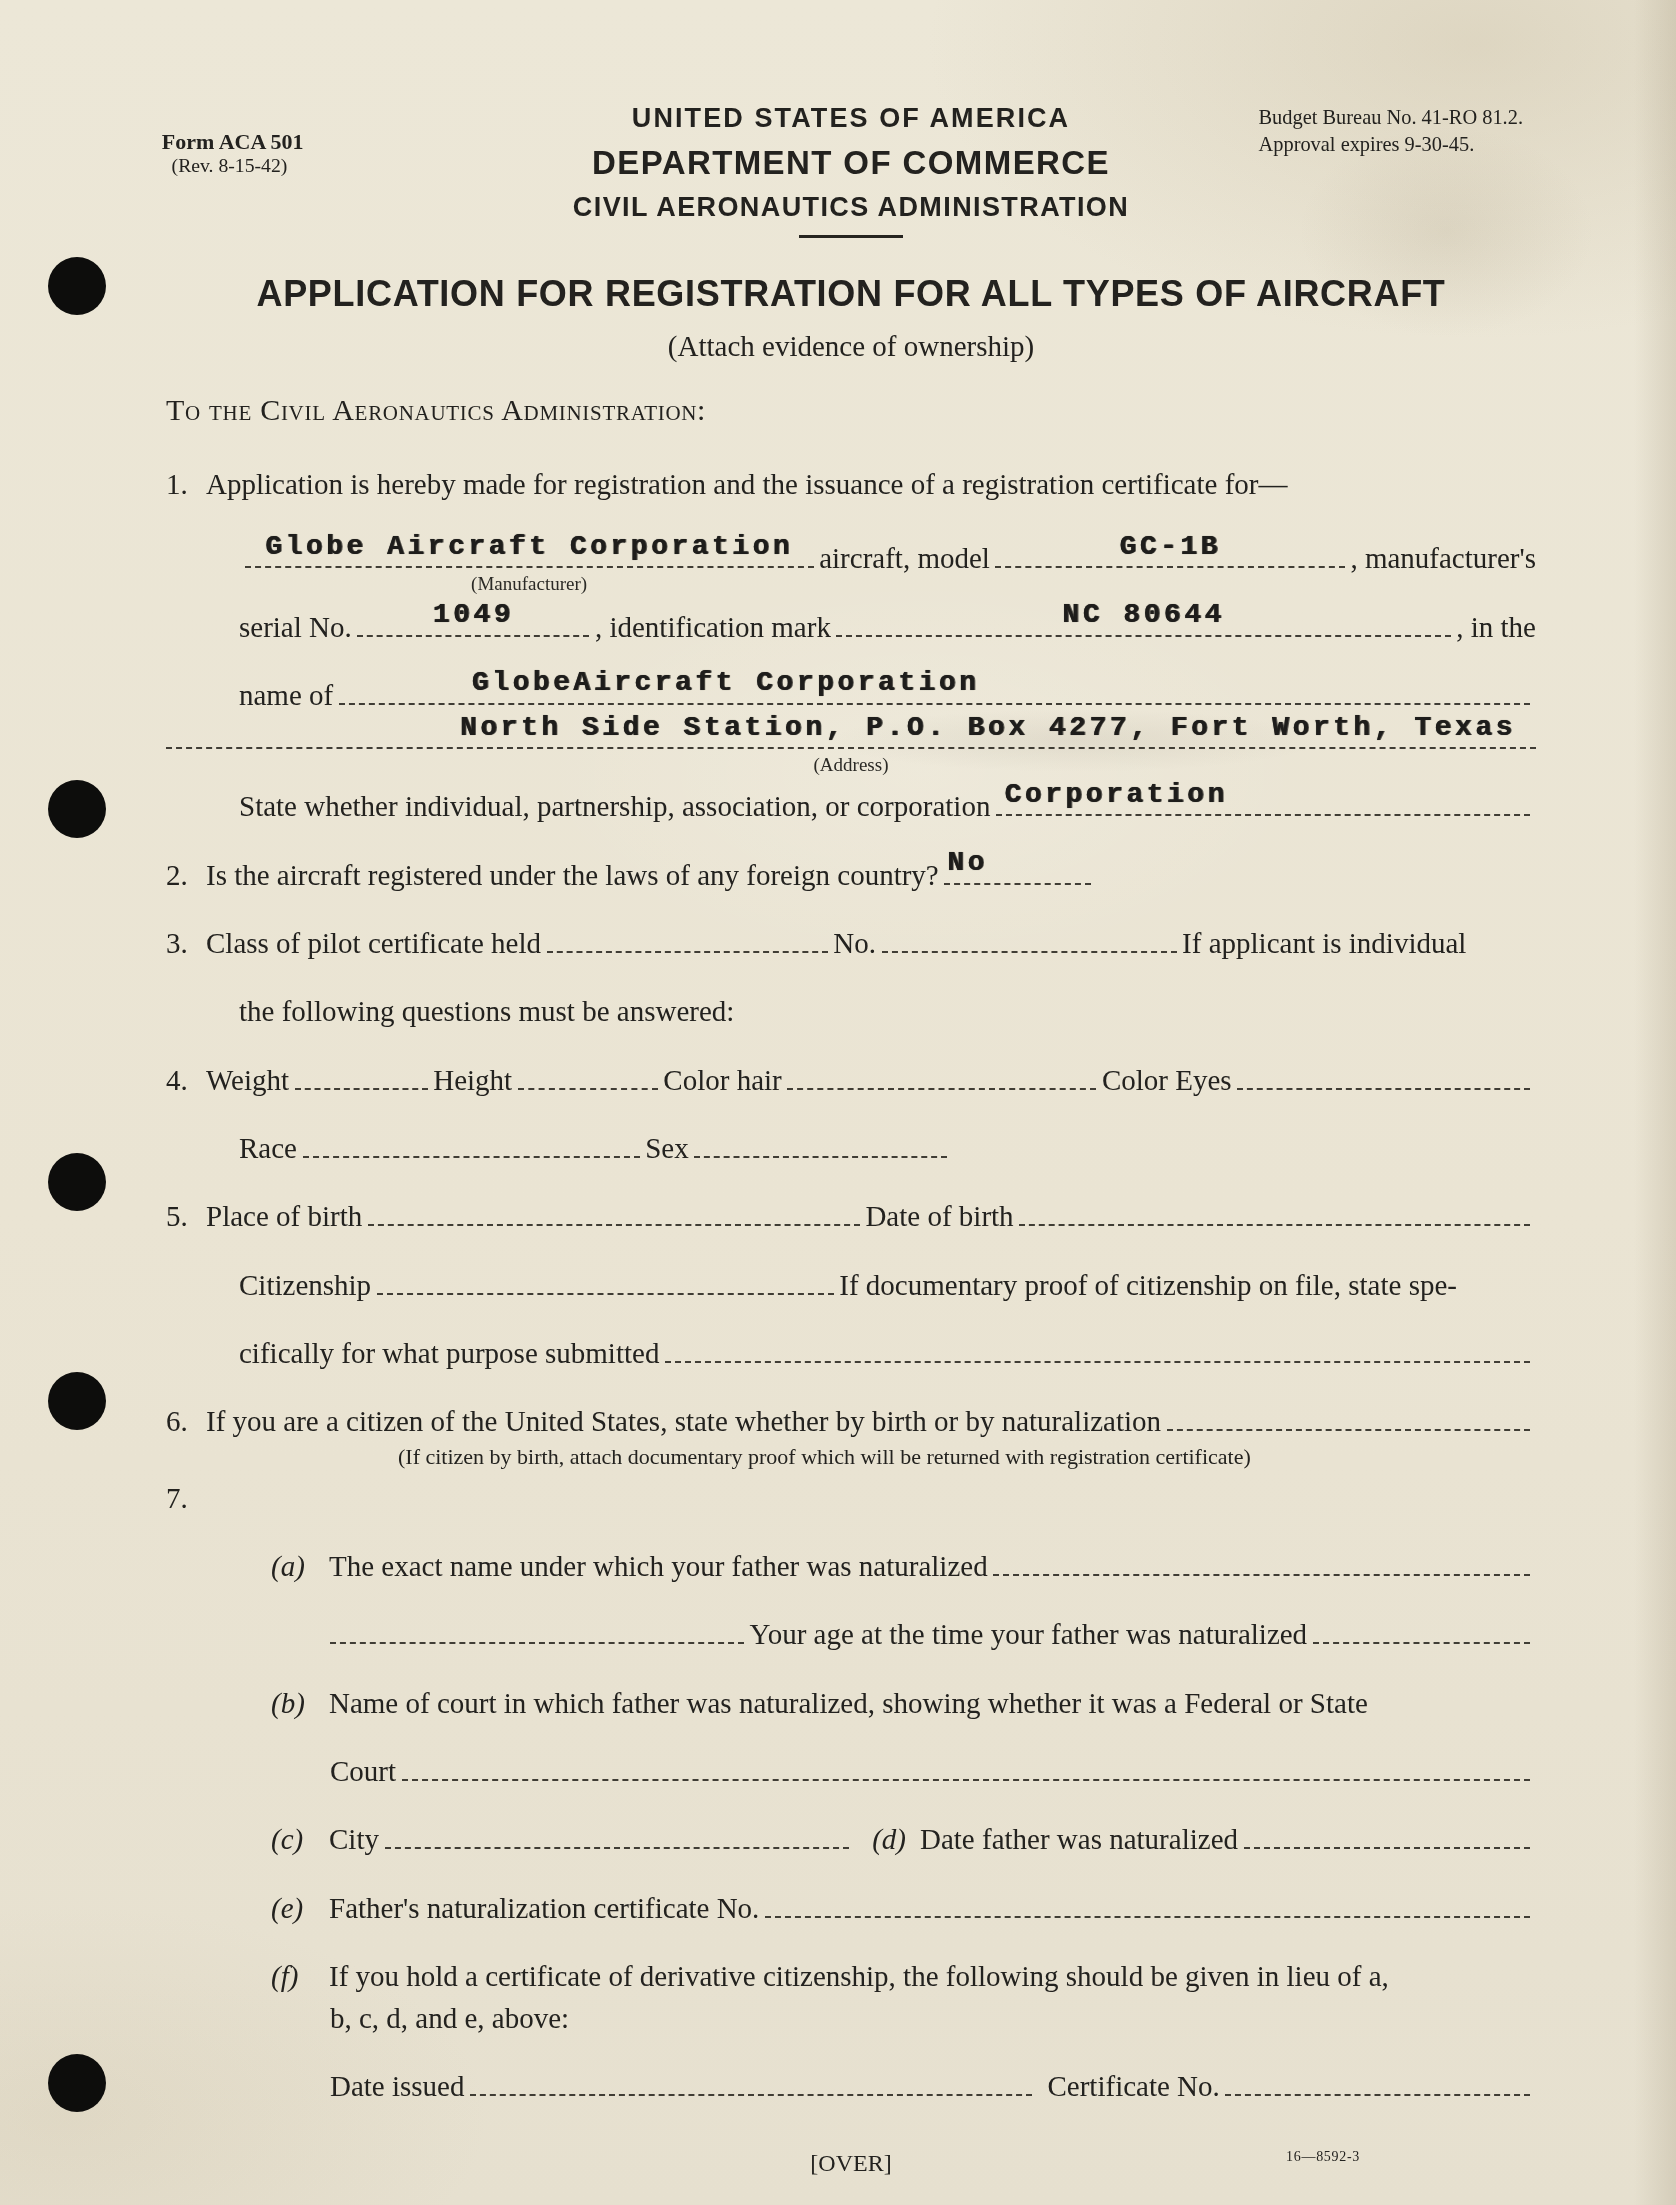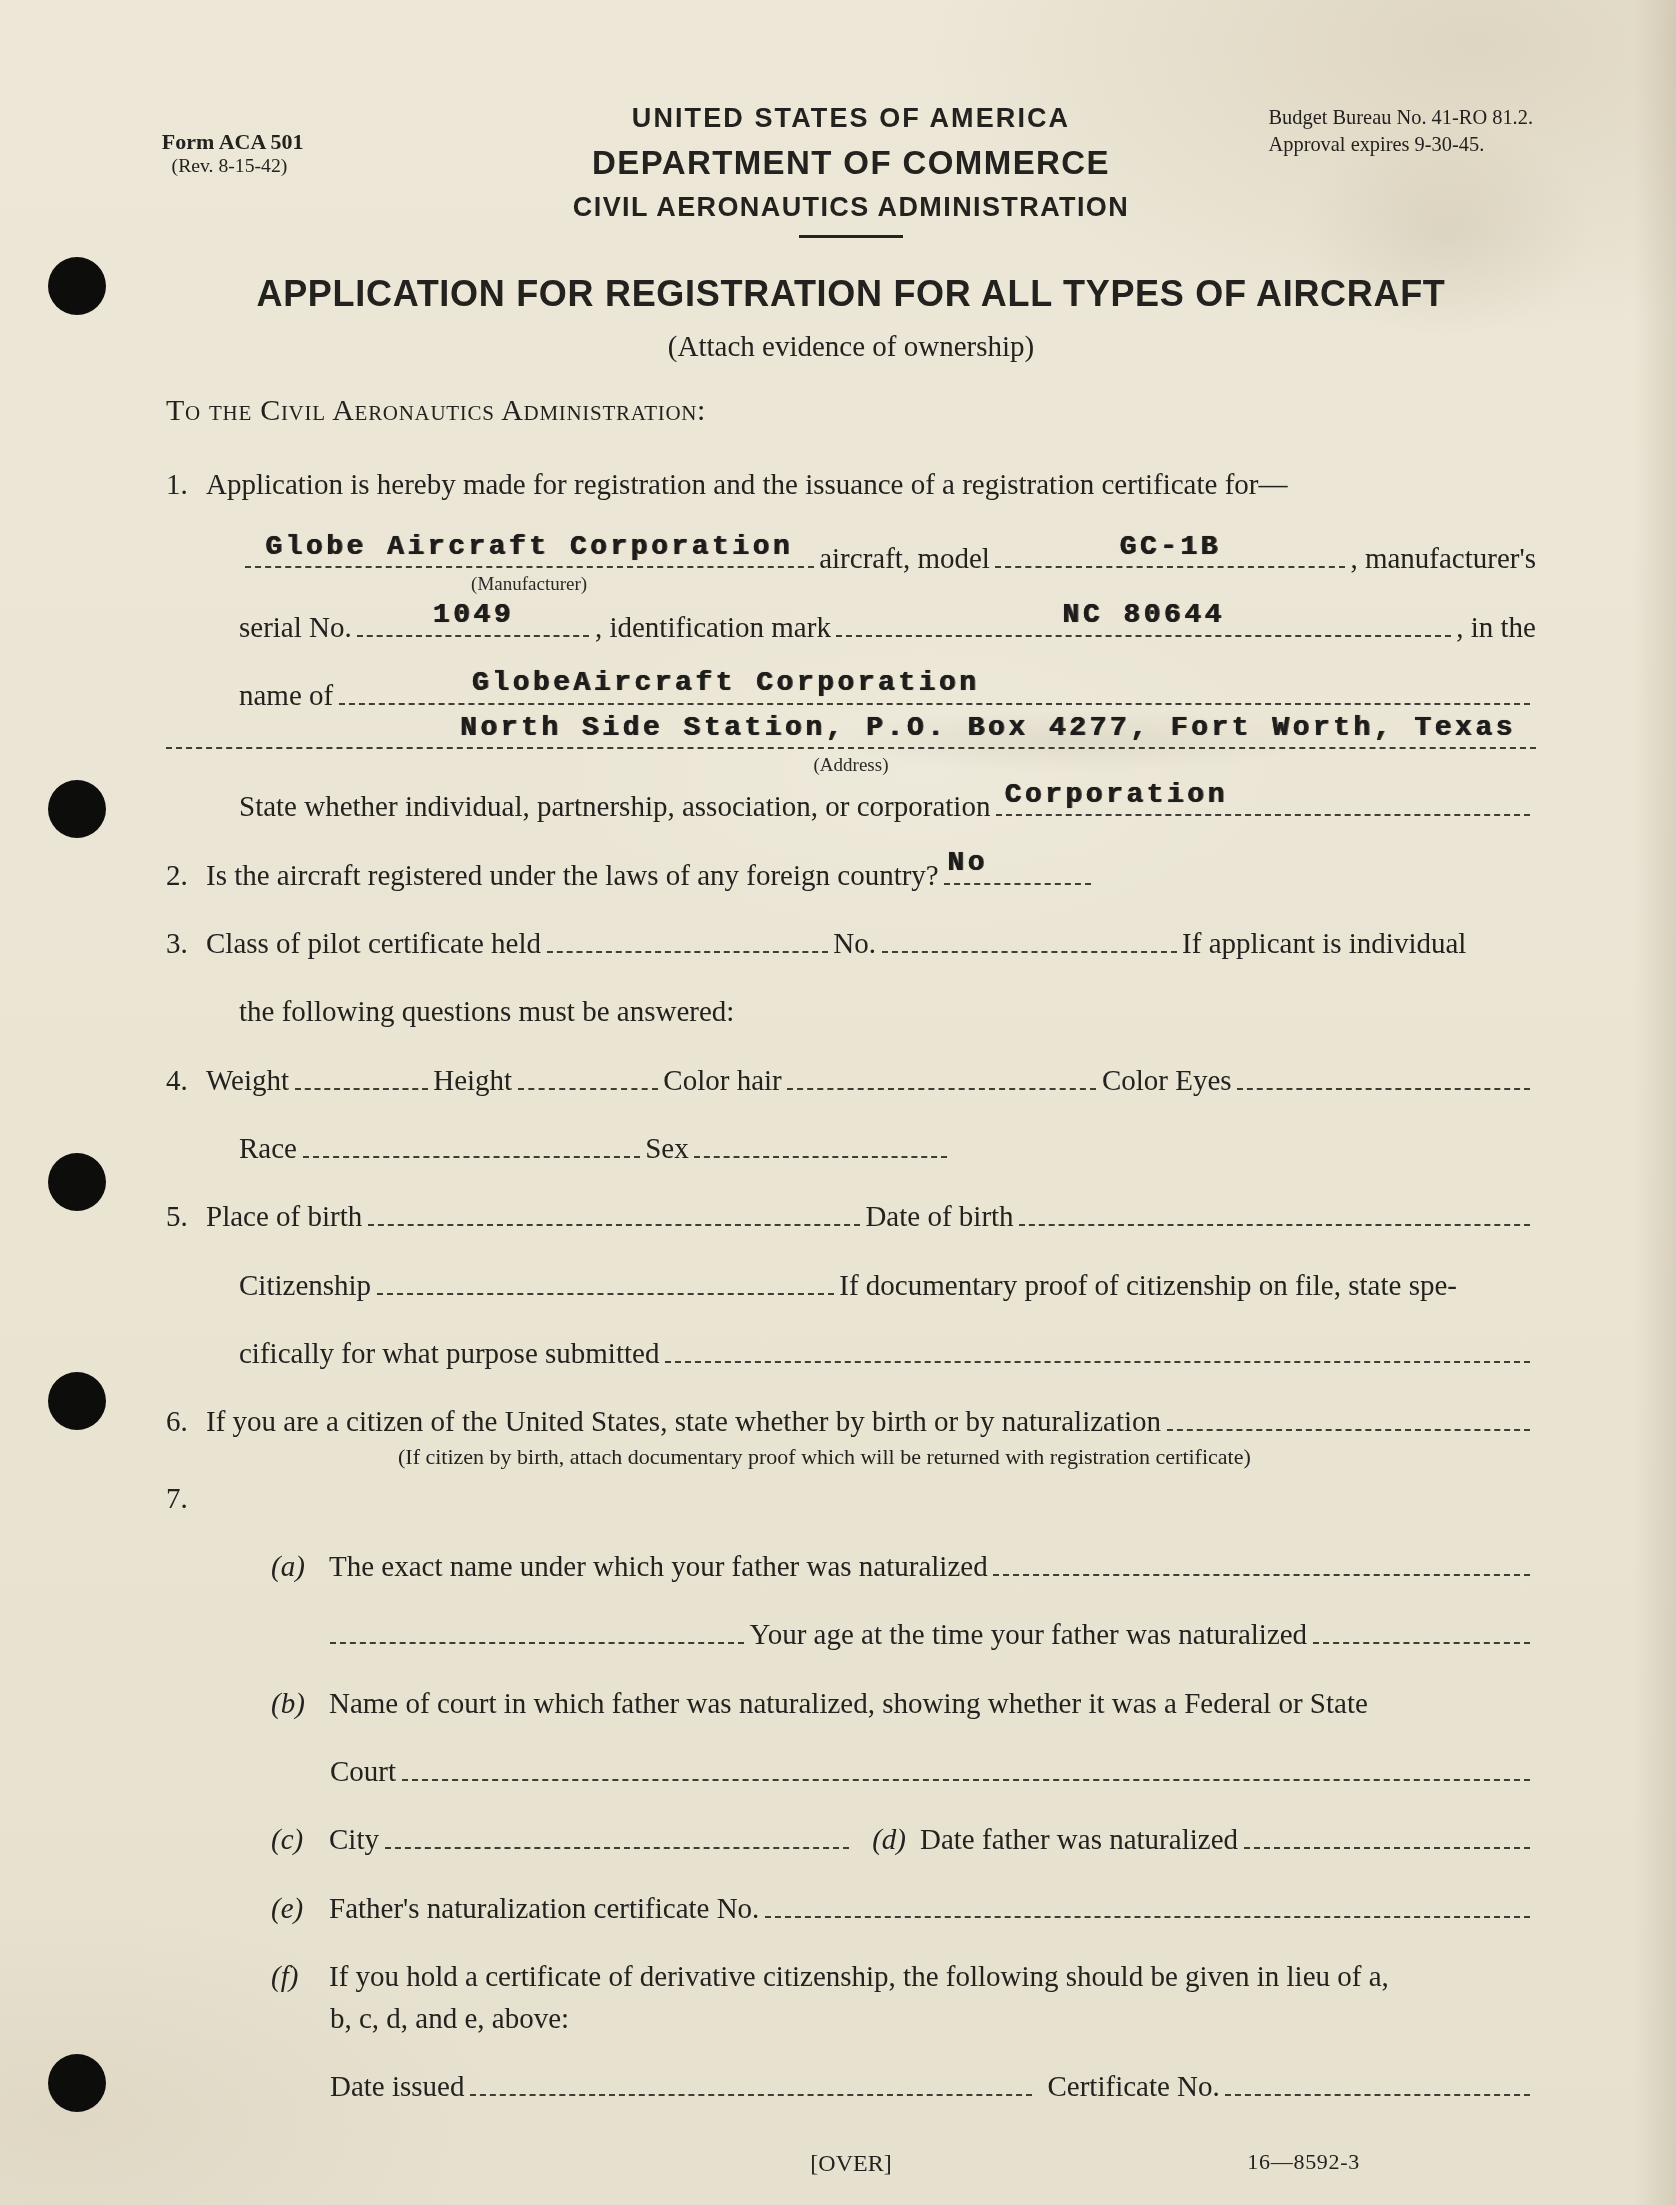--- a/index.html
+++ b/index.html
@@ -25,21 +25,21 @@
     pointer-events: none;
   }
   .hole { position: absolute; left: 48px; width: 58px; height: 58px; border-radius: 50%; background: #0d0d0c; }
   .content { position: absolute; left: 166px; top: 62px; width: 1370px; }
 
   
   .hdr { position: relative; }
   .hdr-left { position: absolute; left: -4.2px; top: 5.6px; line-height: 1.15; }
   .hdr-left .l1 { font-weight: 700; font-size: 22px; margin-top: 20px; }
   .hdr-left .l2 { font-size: 19.7px; padding-left: 9.8px; }
-  .hdr-right { position: absolute; right: 3px; top: 1.4px; line-height: 1.3; font-size: 20.4px; }
+  .hdr-right { position: absolute; right: 13px; top: 1.4px; line-height: 1.3; font-size: 20.4px; }
   .hdr-center { text-align: center; font-family: "Liberation Sans", sans-serif; margin-top: 41px; }
   .hc1 { font-weight: 700; font-size: 27px; letter-spacing: 2.1px; }
   .hc2 { font-weight: 700; font-size: 33px; letter-spacing: 1.4px; margin-top: 9.8px; }
   .hc3 { font-weight: 700; font-size: 27px; letter-spacing: 1.4px; margin-top: 9.8px; }
   .hc4 { font-weight: 700; font-size: 21px; letter-spacing: 4.9px; margin-top: 9.8px; }
   .hrule { width: 104px; height: 2.8px; background: #26241f; margin: 12.6px auto 0 auto; }
 
   
   .title { text-align: center; font-family: "Liberation Sans", sans-serif; font-weight: 700; font-size: 36px; letter-spacing: 0.7px; margin-top: 35px; }
   .subtitle { text-align: center; font-size: 29px; margin-top: 15px; }
@@ -66,21 +66,21 @@
   .typed.center { left: 50%; transform: translateX(-50%); }
   .caption { position: absolute; top: 7px; left: 0; width: 100%; text-align: center; font-size: 19px; color: #2b2a26; font-family: "Liberation Serif", serif; letter-spacing: 0; }
 
   .fr-note { display: block; margin-top: 5.6px; margin-left: 232px; font-size: 22px; }
   .fr-tight { margin-top: 11.2px; }
   .fr-tighter { margin-top: 8.4px; }
   .fr-loose { margin-top: 41px; }
 
   
   .footer { position: absolute; left: 166px; top: 2150px; width: 1370px; text-align: center; font-size: 24px; }
-  .print-code { position: absolute; right: 176px; top: -1.4px; font-size: 22px; letter-spacing: 0.7px; }
+  .print-code { position: absolute; right: 176px; top: -1.4px; font-size: 14px; letter-spacing: 0.7px; }
 
   .stain { position: absolute; border-radius: 50%; pointer-events: none; }
   .stain.s1 { left: 829px; top: 709px; width: 492px; height: 63px; background: radial-gradient(closest-side, rgba(120,110,90,.10), transparent); }
   .stain.s2 { left: 1299px; top: 126px; width: 295px; height: 211px; background: radial-gradient(closest-side, rgba(140,125,95,.12), transparent); }
 </style>
 </head>
 <body>
 
 <div class="page">
 

